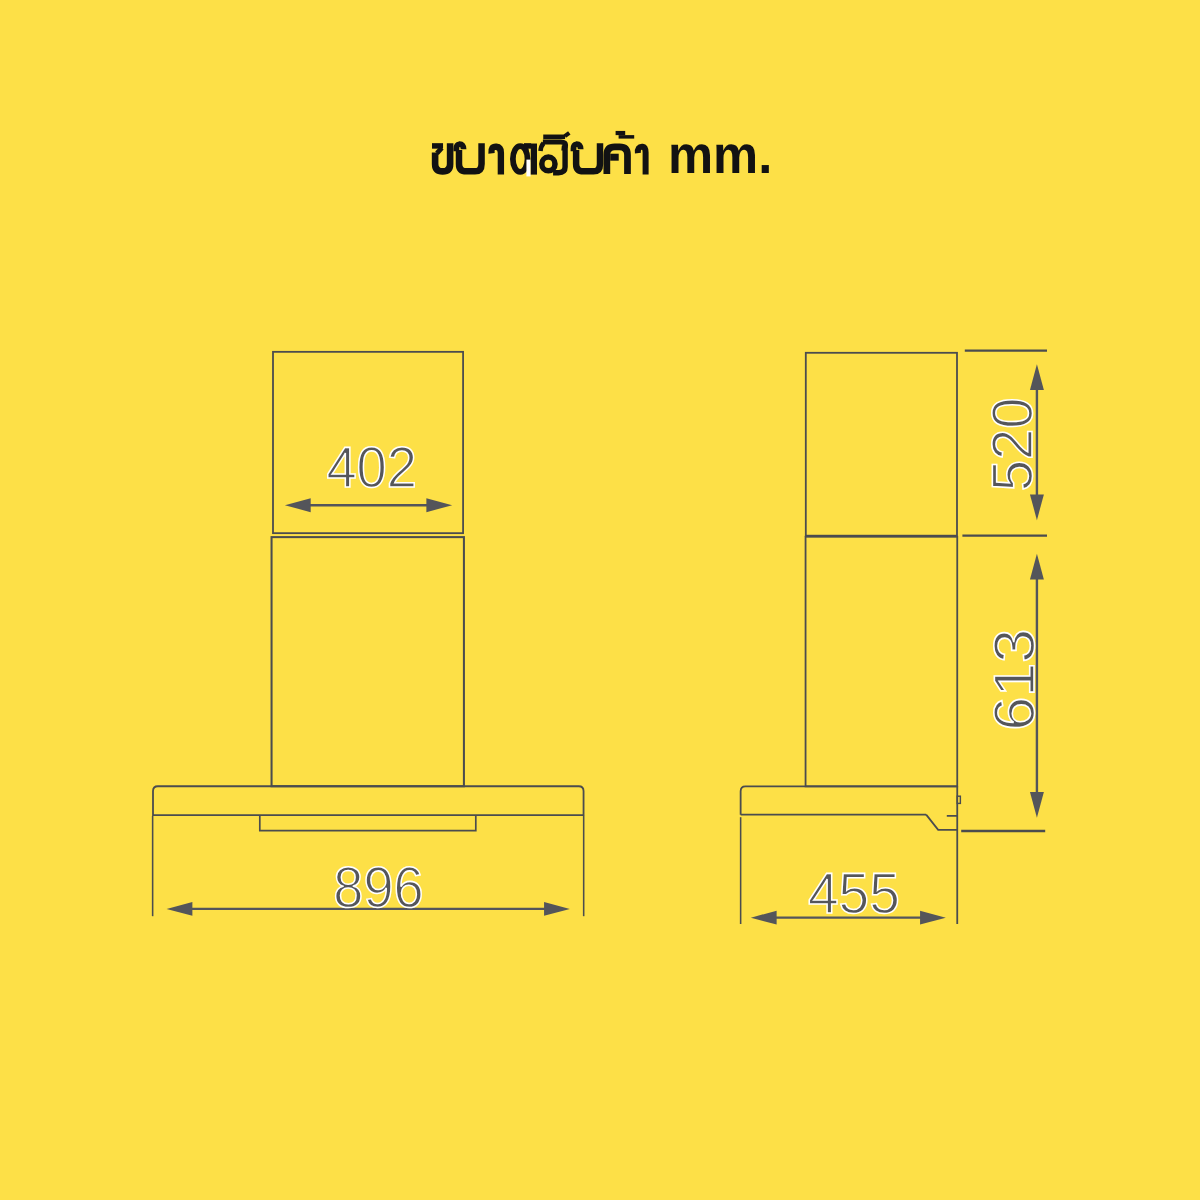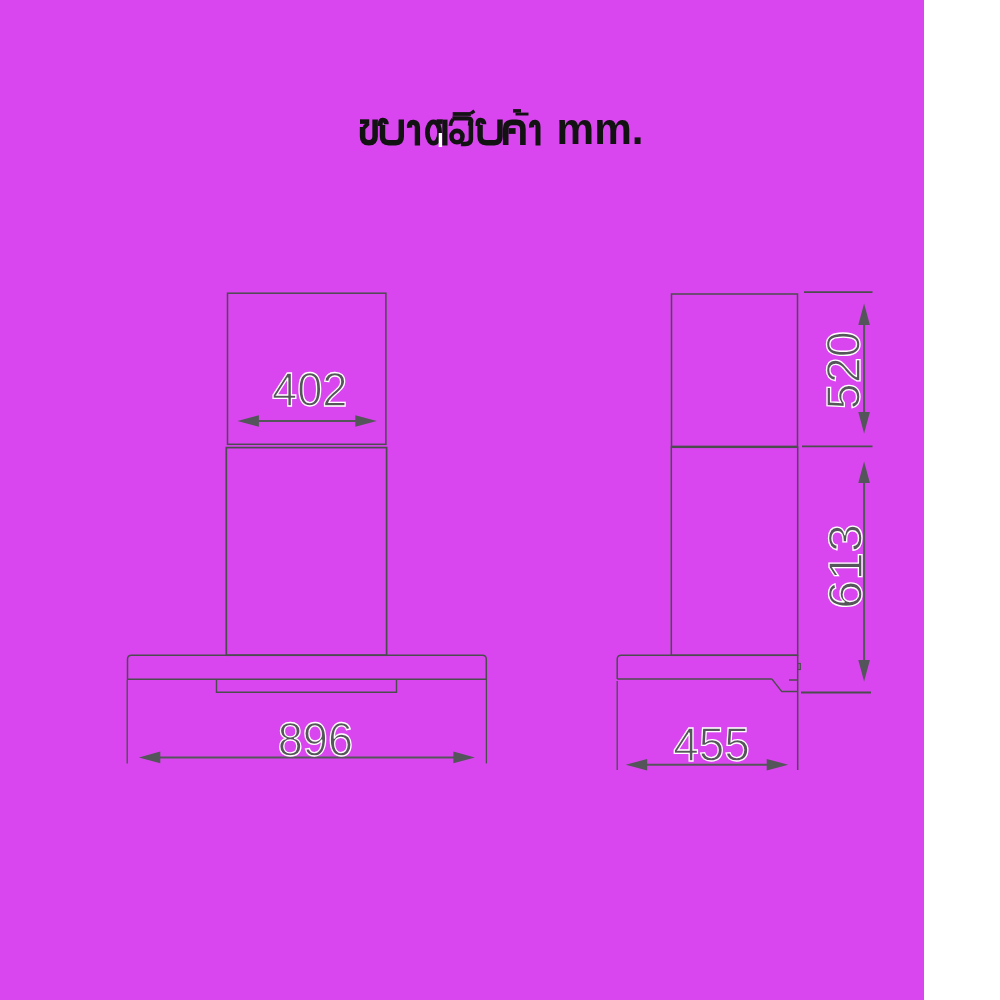--- a/index.html
+++ b/index.html
@@ -1,16 +1,16 @@
 <!DOCTYPE html>
 <html><head>
 <meta charset="utf-8">
 <style>
   html,body{margin:0;padding:0;background:#ffffff;}
-  .page{position:relative;width:924px;height:1000px;background:#d946ef;overflow:hidden;}
+  .page{position:relative;width:1000px;height:1000px;background:#fde047;overflow:hidden;}
   svg{display:block;}
   text{font-family:"Liberation Sans",sans-serif;}
 </style>
 </head>
 <body>
 <div class="page">
 <svg width="1000" height="1000" viewBox="0 0 1000 1000">
 
   <g id="title" fill="none" stroke="#121212" stroke-width="5.2" stroke-linecap="butt" stroke-linejoin="round">
 

